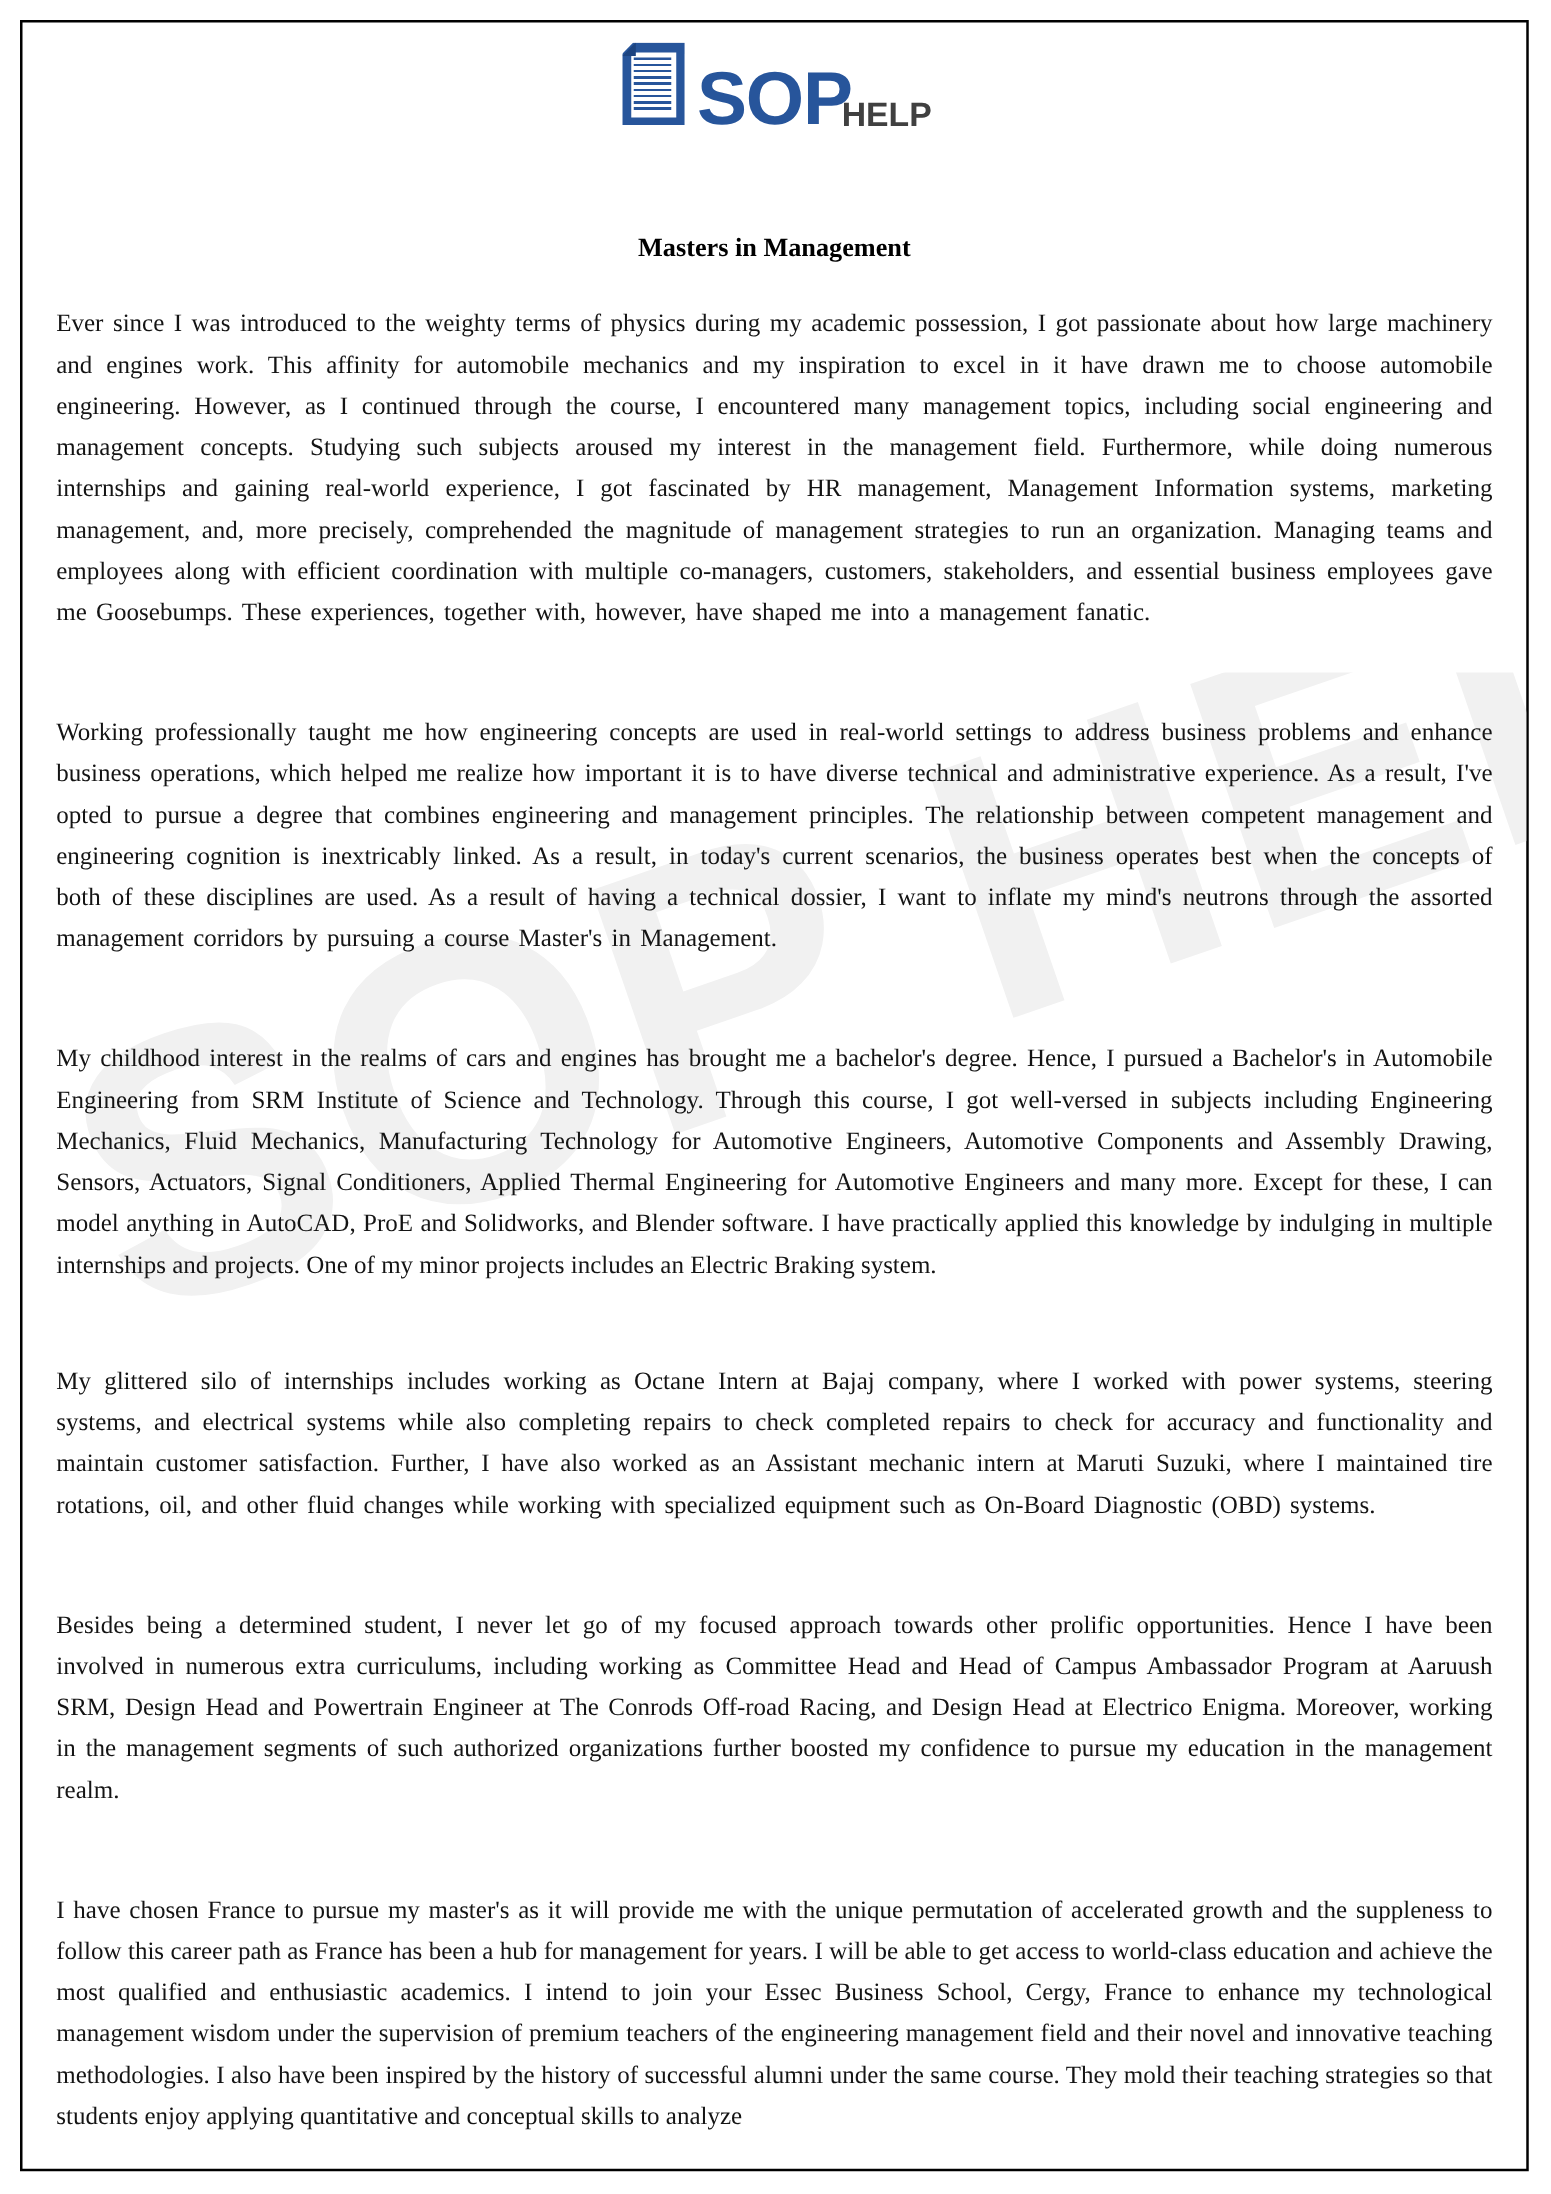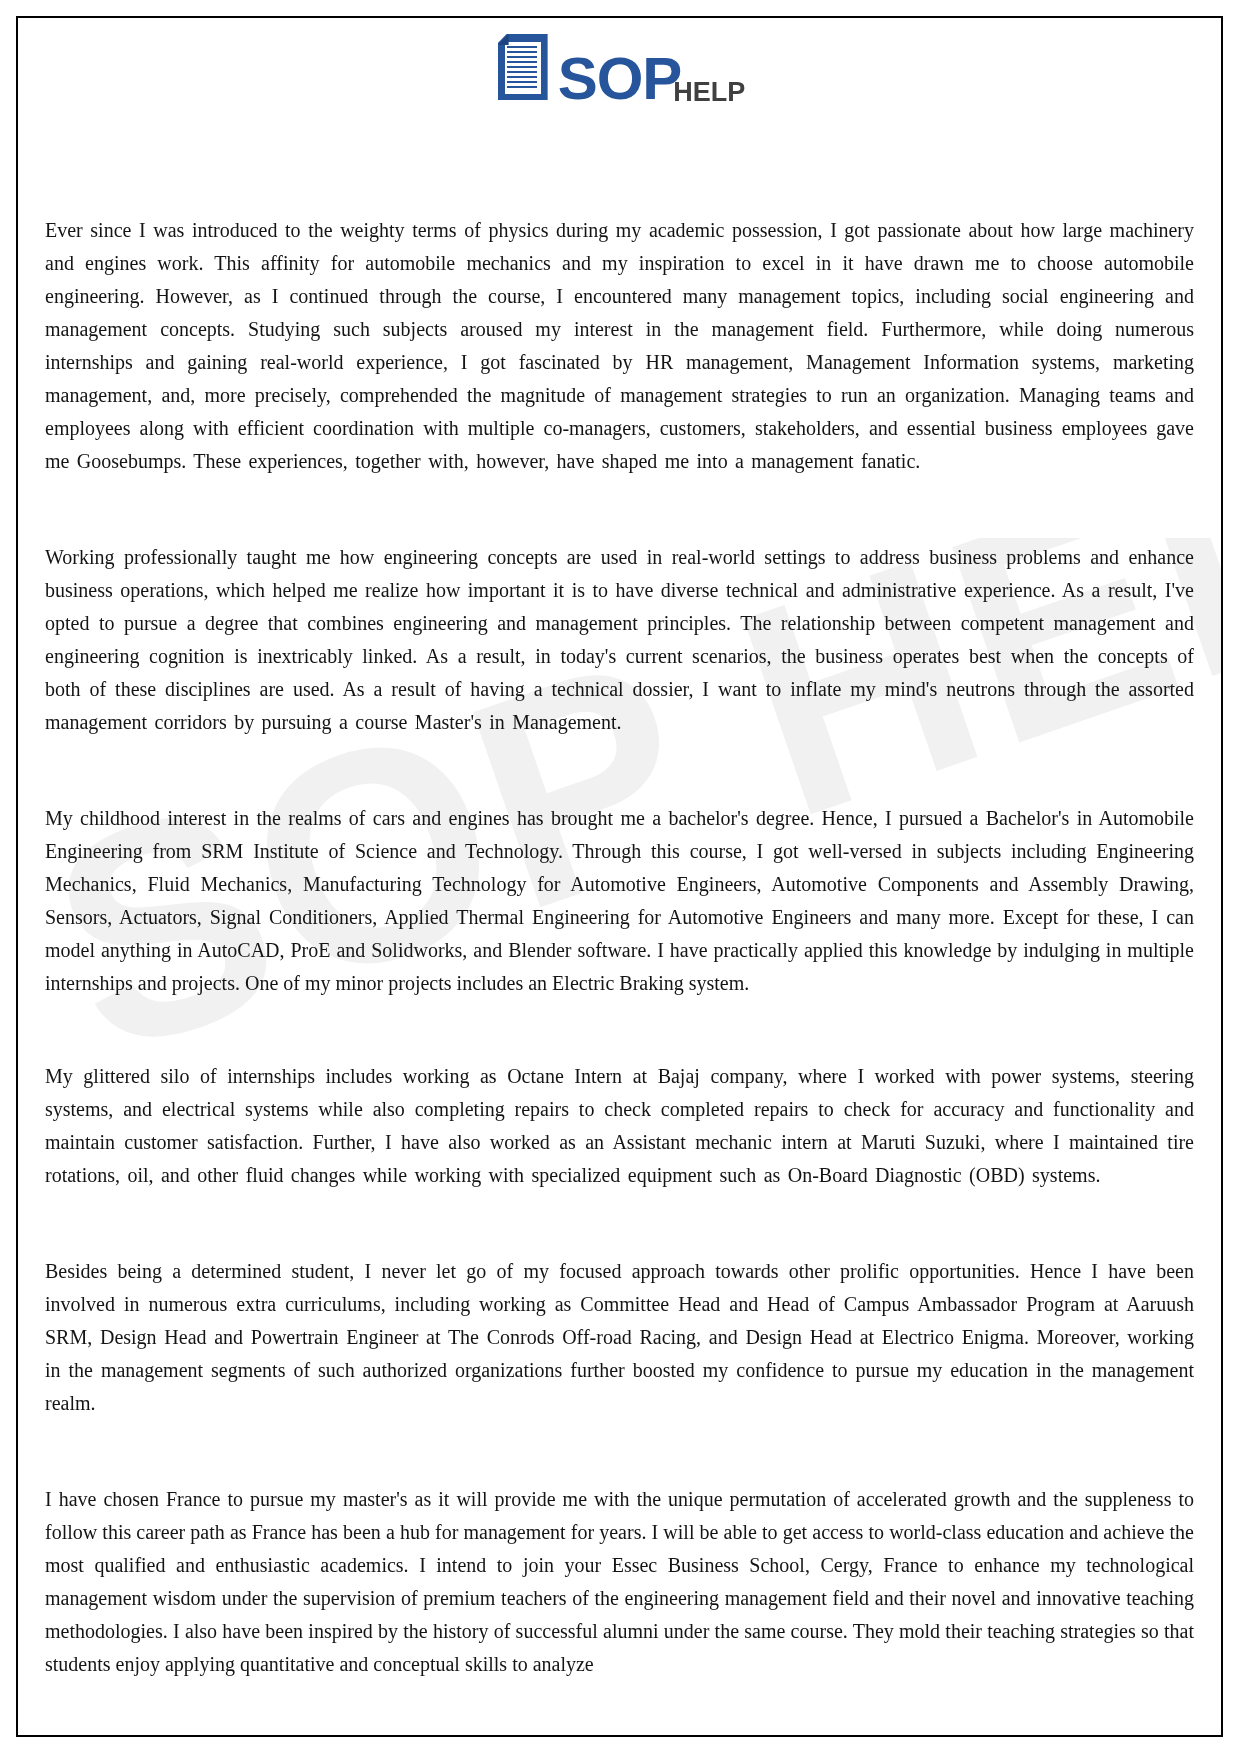--- a/index.html
+++ b/index.html
@@ -192,20 +192,21 @@
         <div class="doc-fold"></div>
       </div>
       <div id="logo-words">
         <span id="logo-sop">SOP</span>
         <span id="logo-help">HELP</span>
       </div>
     </div>
   </div>
 
   <div id="title-block">
+    <div class="title-line">Masters in Management</div>
   </div>
 
   <div id="body-content">
     <p class="para stretch">Ever since I was introduced to the weighty terms of physics during my academic possession, I got passionate about how large machinery and engines work. This affinity for automobile mechanics and my inspiration to excel in it have drawn me to choose automobile engineering. However, as I continued through the course, I encountered many management topics, including social engineering and management concepts. Studying such subjects aroused my interest in the management field. Furthermore, while doing numerous internships and gaining real-world experience, I got fascinated by HR management, Management Information systems, marketing management, and, more precisely, comprehended the magnitude of management strategies to run an organization. Managing teams and employees along with efficient coordination with multiple co-managers, customers, stakeholders, and essential business employees gave me Goosebumps. These experiences, together with, however, have shaped me into a management fanatic.</p>
     <p class="para stretch">Working professionally taught me how engineering concepts are used in real-world settings to address business problems and enhance business operations, which helped me realize how important it is to have diverse technical and administrative experience. As a result, I've opted to pursue a degree that combines engineering and management principles. The relationship between competent management and engineering cognition is inextricably linked. As a result, in today's current scenarios, the business operates best when the concepts of both of these disciplines are used. As a result of having a technical dossier, I want to inflate my mind's neutrons through the assorted management corridors by pursuing a course Master's in Management.</p>
     <p class="para tight">My childhood interest in the realms of cars and engines has brought me a bachelor's degree. Hence, I pursued a Bachelor's in Automobile Engineering from SRM Institute of Science and Technology. Through this course, I got well-versed in subjects including Engineering Mechanics, Fluid Mechanics, Manufacturing Technology for Automotive Engineers, Automotive Components and Assembly Drawing, Sensors, Actuators, Signal Conditioners, Applied Thermal Engineering for Automotive Engineers and many more. Except for these, I can model anything in AutoCAD, ProE and Solidworks, and Blender software. I have practically applied this knowledge by indulging in multiple internships and projects. One of my minor projects includes an Electric Braking system.</p>
     <p class="para stretch">My glittered silo of internships includes working as Octane Intern at Bajaj company, where I worked with power systems, steering systems, and electrical systems while also completing repairs to check completed repairs to check for accuracy and functionality and maintain customer satisfaction. Further, I have also worked as an Assistant mechanic intern at Maruti Suzuki, where I maintained tire rotations, oil, and other fluid changes while working with specialized equipment such as On-Board Diagnostic (OBD) systems.</p>
     <p class="para stretch">Besides being a determined student, I never let go of my focused approach towards other prolific opportunities. Hence I have been involved in numerous extra curriculums, including working as Committee Head and Head of Campus Ambassador Program at Aaruush SRM, Design Head and Powertrain Engineer at The Conrods Off-road Racing, and Design Head at Electrico Enigma. Moreover, working in the management segments of such authorized organizations further boosted my confidence to pursue my education in the management realm.</p>
     <p class="para tight last">I have chosen France to pursue my master's as it will provide me with the unique permutation of accelerated growth and the suppleness to follow this career path as France has been a hub for management for years. I will be able to get access to world-class education and achieve the most qualified and enthusiastic academics. I intend to join your Essec Business School, Cergy, France to enhance my technological management wisdom under the supervision of premium teachers of the engineering management field and their novel and innovative teaching methodologies. I also have been inspired by the history of successful alumni under the same course. They mold their teaching strategies so that students enjoy applying quantitative and conceptual skills to analyze</p>
   </div>

